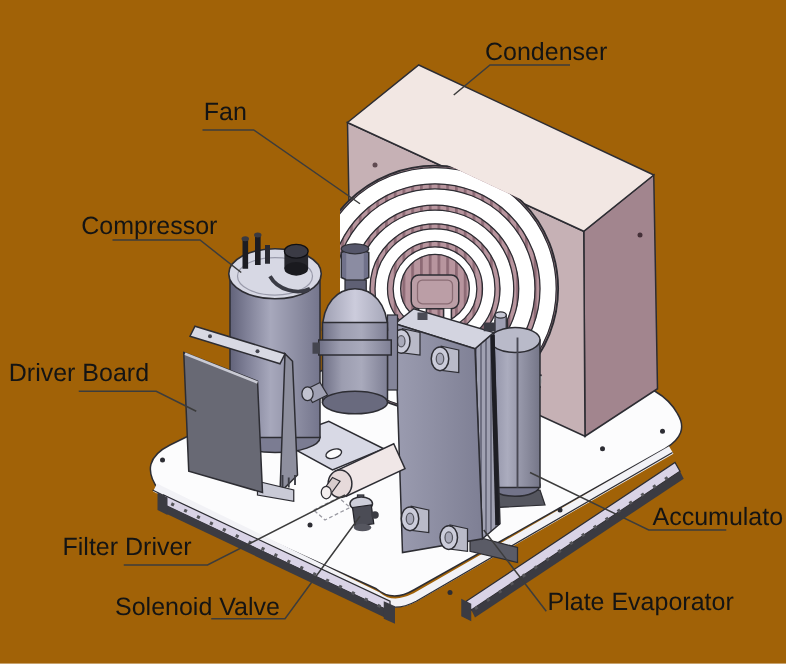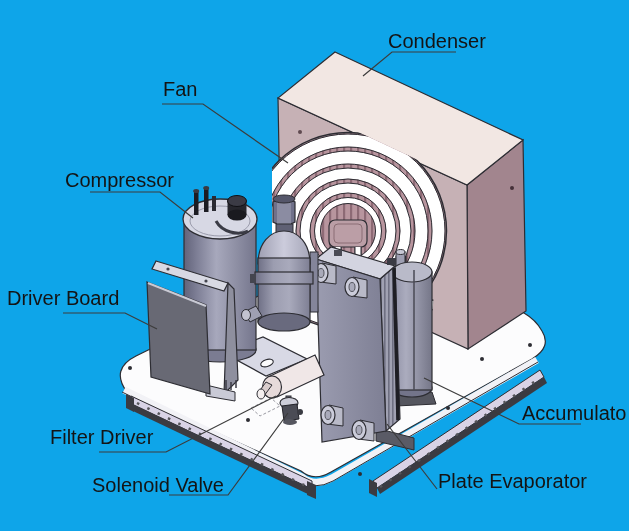--- a/index.html
+++ b/index.html
@@ -1,16 +1,16 @@
 <!DOCTYPE html>
 <html><head>
 <meta charset="utf-8">
 <style>
   html,body{margin:0;padding:0;background:#ffffff;}
-  .stage{position:relative;width:629px;height:531px;background:#0ea5e9;overflow:hidden;
+  .stage{position:relative;width:629px;height:531px;background:#a16207;overflow:hidden;
          font-family:"Liberation Sans", sans-serif;}
   .stage svg{position:absolute;left:0;top:0;}
   text.lbl{font-family:"Liberation Sans", sans-serif;font-size:20px;fill:#141414;}
   .ln{stroke:#3c3c3c;stroke-width:1.2;fill:none;}
   .edge{stroke:#2d2d33;stroke-width:1.2;}
   .thin{stroke:#2d2d33;stroke-width:1;}
 </style>
 </head>
 <body>
 

